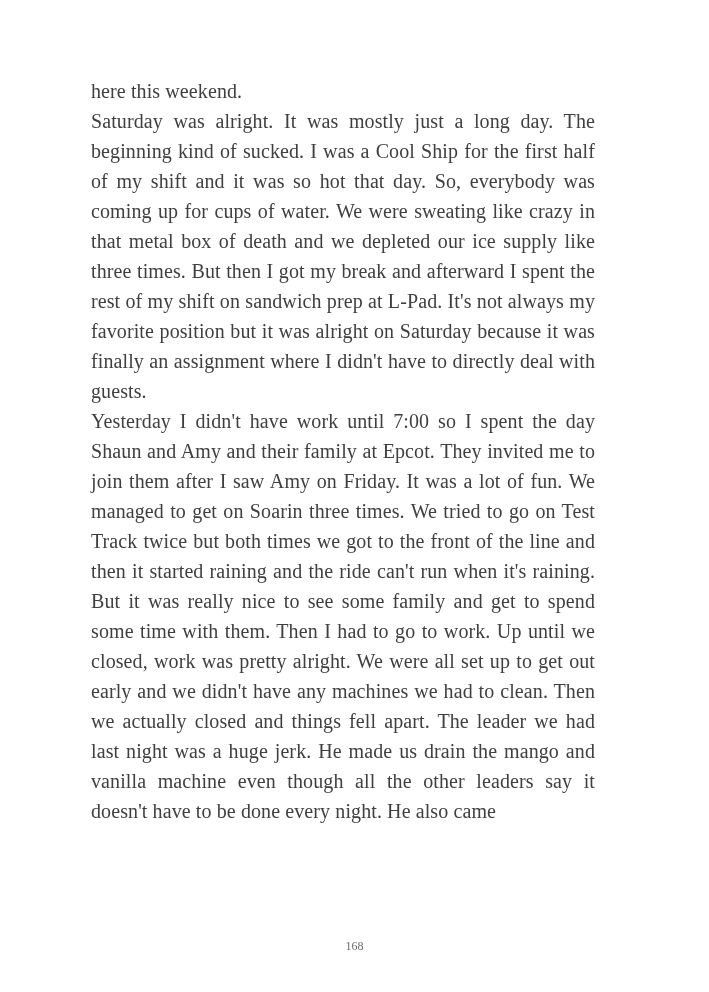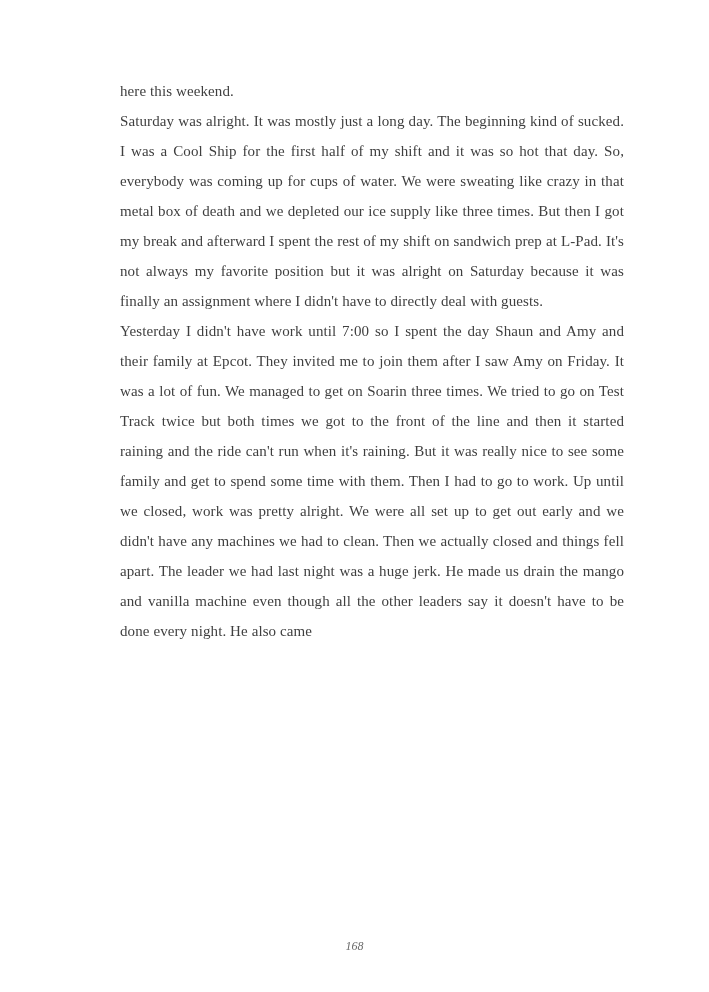--- a/index.html
+++ b/index.html
@@ -10,44 +10,43 @@
   .page {
     position: relative;
     width: 709px;
     height: 992px;
     background: #ffffff;
     font-family: "Liberation Serif", serif;
     overflow: hidden;
   }
   .text-block {
     position: absolute;
-    left: 120px;
+    left: 91px;
     top: 76px;
     width: 504px;
     text-align: justify;
-    font-size: 15px;
+    font-size: 20px;
     line-height: 30px;
     color: #3f3f3f;
     letter-spacing: 0.1px;
   }
   .text-block p {
     margin: 0;
     padding: 0;
     text-indent: 0;
   }
   .page-number {
     position: absolute;
     top: 938px;
     left: 0;
     width: 709px;
     text-align: center;
     font-size: 12px;
     line-height: 16px;
     color: #6b6b6b;
-    font-style: italic;
   }
 </style>
 </head>
 <body>
 
 <div class="page">
   <div class="text-block">
     <p>here this weekend.</p>
     <p>Saturday was alright. It was mostly just a long day. The beginning kind of sucked. I was a Cool Ship for the first half of my shift and it was so hot that day. So, everybody was coming up for cups of water. We were sweating like crazy in that metal box of death and we depleted our ice supply like three times. But then I got my break and afterward I spent the rest of my shift on sandwich prep at L-Pad. It's not always my favorite position but it was alright on Saturday because it was finally an assignment where I didn't have to directly deal with guests.</p>
     <p>Yesterday I didn't have work until 7:00 so I spent the day Shaun and Amy and their family at Epcot. They invited me to join them after I saw Amy on Friday. It was a lot of fun. We managed to get on Soarin three times. We tried to go on Test Track twice but both times we got to the front of the line and then it started raining and the ride can't run when it's raining. But it was really nice to see some family and get to spend some time with them. Then I had to go to work. Up until we closed, work was pretty alright. We were all set up to get out early and we didn't have any machines we had to clean. Then we actually closed and things fell apart. The leader we had last night was a huge jerk. He made us drain the mango and vanilla machine even though all the other leaders say it doesn't have to be done every night. He also came</p>

